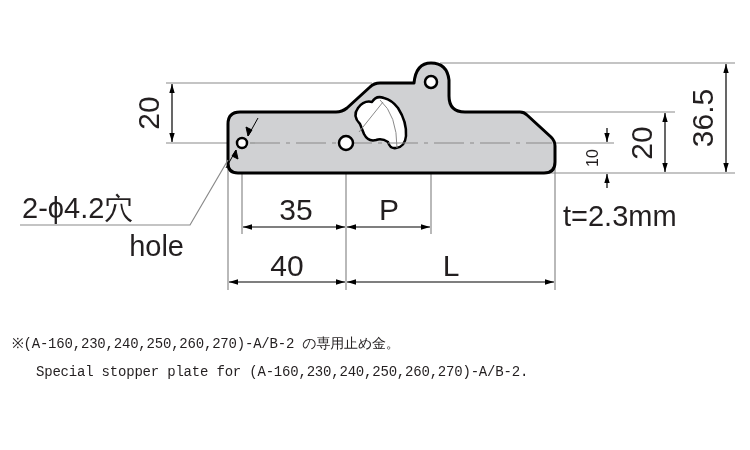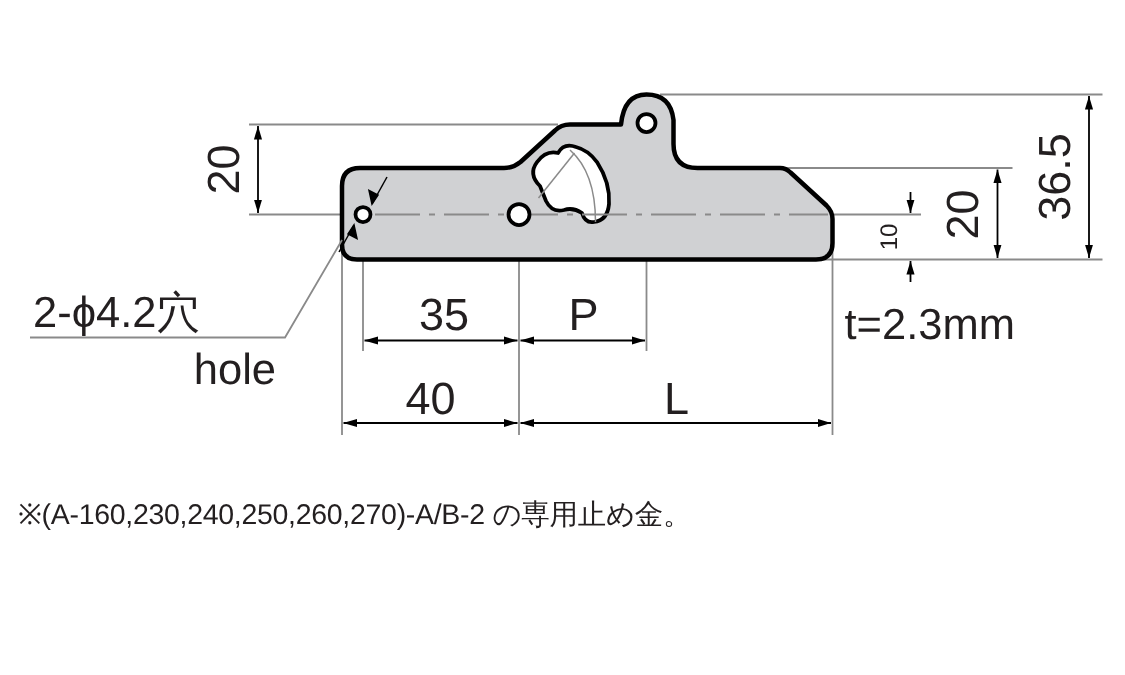--- a/index.html
+++ b/index.html
@@ -1,19 +1,19 @@
 <!DOCTYPE html>
 <html><head>
 <meta charset="utf-8">
 <style>
   html, body { margin: 0; padding: 0; background: #ffffff; }
   body { width: 750px; height: 450px; position: relative; overflow: hidden; font-family: "Liberation Sans", "DejaVu Sans", sans-serif; }
   #drawing { position: absolute; left: 0; top: 0; }
   .dim-text { font-family: "Liberation Sans", "DejaVu Sans", sans-serif; fill: #231f20; }
-  .note { position: absolute; left: 12px; top: 330px; font-family: Liberation Sans, sans-serif; font-size: 19px; color: #231f20; line-height: 28px; letter-spacing: -0.2px; white-space: nowrap; }
+  .note { position: absolute; left: 12px; top: 330px; font-family: Liberation Mono, monospace; font-size: 14px; color: #231f20; line-height: 28px; letter-spacing: -0.2px; white-space: nowrap; }
   .note .line2 { padding-left: 24px; }
 </style>
 </head>
 <body>
 
 <svg id="drawing" width="750" height="320" viewBox="0 0 750 320" xmlns="http://www.w3.org/2000/svg">
   <defs>
     <marker id="arr" viewBox="0 0 10 10" refX="10" refY="5" markerWidth="9" markerHeight="9" orient="auto-start-reverse" markerUnits="userSpaceOnUse">
       <path d="M0,2 L10,5 L0,8 z" fill="#000"></path>
     </marker>
@@ -84,13 +84,14 @@
   <text class="dim-text" font-size="30" text-anchor="middle" x="389" y="220">P</text>
   <text class="dim-text" font-size="30" text-anchor="middle" x="287" y="276">40</text>
   <text class="dim-text" font-size="30" text-anchor="middle" x="451" y="276">L</text>
   <text class="dim-text" font-size="29" x="22" y="218">2-ϕ4.2穴</text>
   <text class="dim-text" font-size="29" text-anchor="end" x="184" y="256">hole</text>
   <text class="dim-text" font-size="29" x="563" y="226">t=2.3mm</text>
 </svg>
 
 <div class="note">
   <div>※(A-160,230,240,250,260,270)-A/B-2 の専用止め金。</div>
+  <div class="line2">Special stopper plate for (A-160,230,240,250,260,270)-A/B-2.</div>
 </div>
 
 </body></html>

